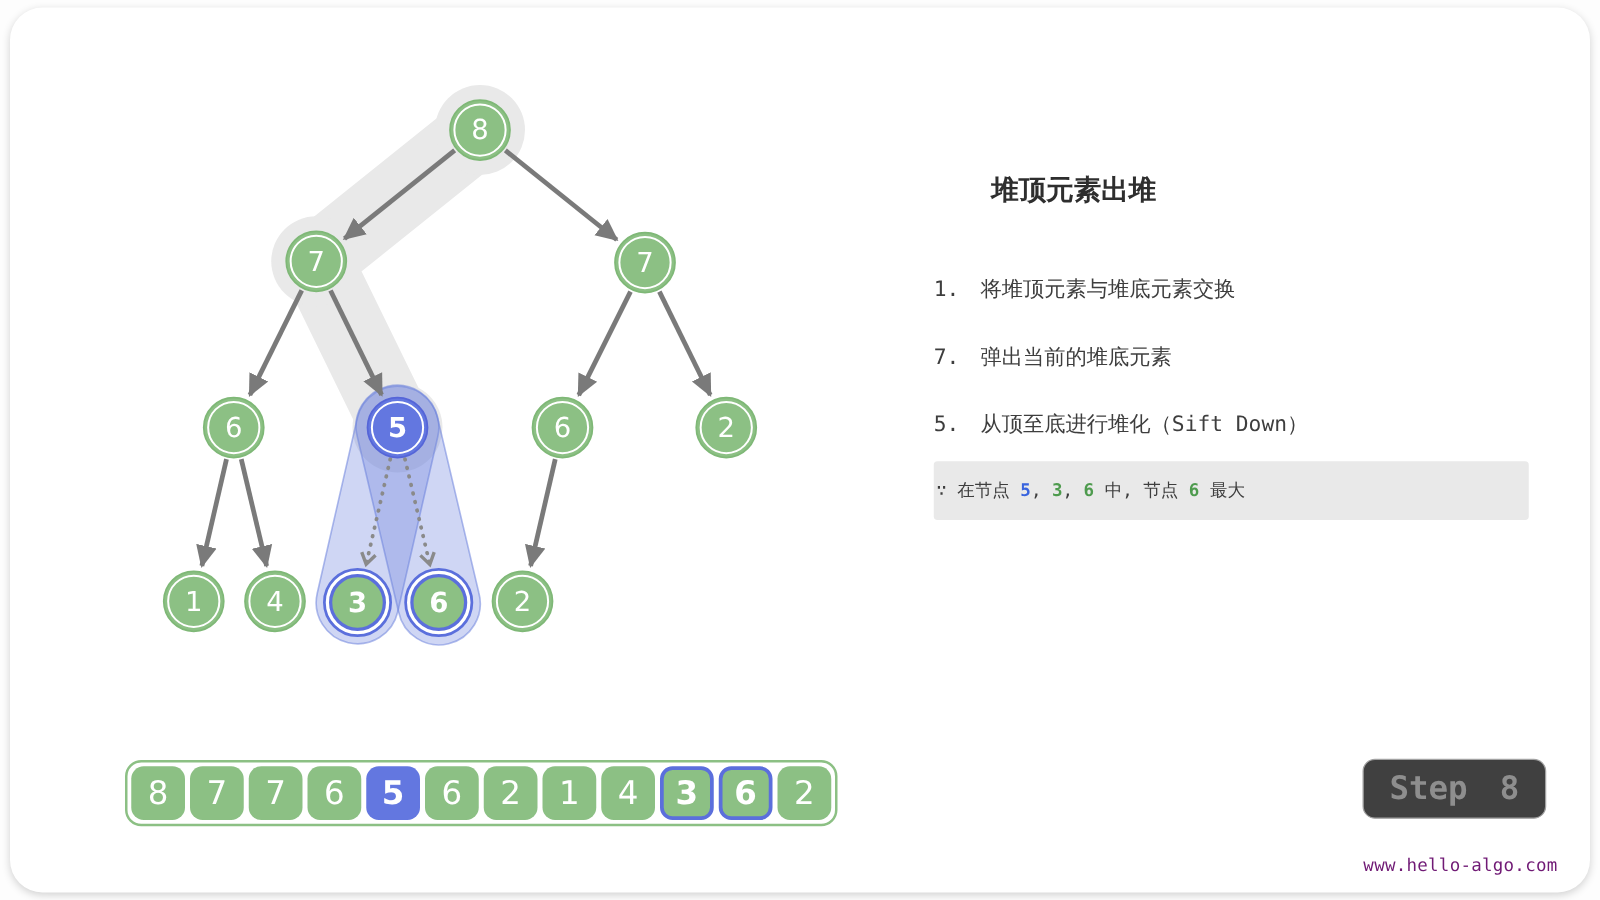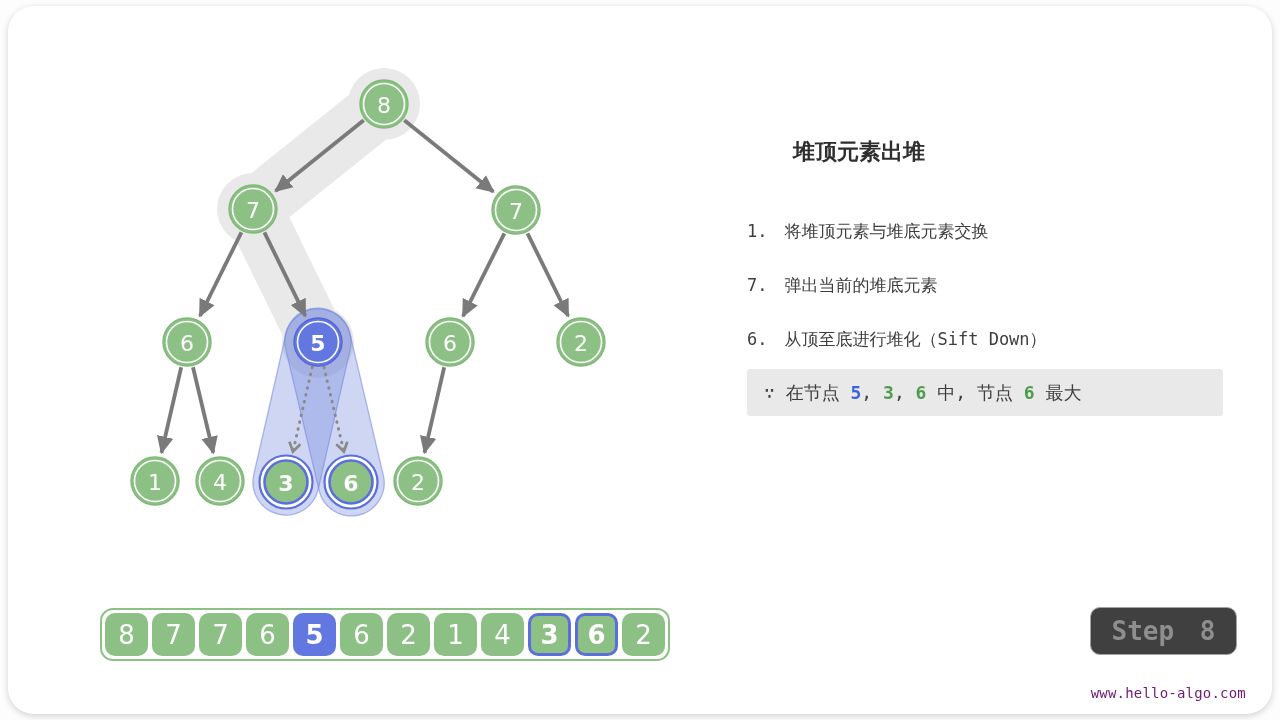--- a/index.html
+++ b/index.html
@@ -6,21 +6,21 @@
     font-family:"DejaVu Sans",sans-serif;}
   .card{position:absolute;left:8px;top:6px;width:1264px;height:708px;background:#ffffff;
     border-radius:26px;box-shadow:0 2px 7px rgba(0,0,0,0.18);}
   #tree-svg{position:absolute;left:0;top:0;}
   .panel-title{position:absolute;left:737px;top:131px;font-size:22px;font-weight:bold;color:#2e2e2e;
     font-family:"DejaVu Sans",sans-serif;margin-left:48px;}
   .step-line{position:absolute;left:739px;font-size:17px;color:#3e3e3e;white-space:pre;
     font-family:"DejaVu Sans Mono","DejaVu Sans",sans-serif;}
   #step-1{top:214px;} #step-2{top:268px;} #step-3{top:322px;}
   .note-box{position:absolute;left:739px;top:363px;width:476px;height:47px;border-radius:3px;
-    display:flex;align-items:center;padding-left:17px;box-sizing:border-box;font-size:18px;
+    display:flex;align-items:center;padding-left:2px;box-sizing:border-box;font-size:14px;
     color:#3e3e3e;white-space:pre;font-family:"DejaVu Sans Mono","DejaVu Sans",sans-serif;}
   .array-box{position:absolute;left:92px;top:602px;display:inline-flex;gap:4px;padding:3px;
     border-radius:13px;border:2px solid #8CC084;background:#fff;}
   .array-cell{width:43px;height:43px;box-sizing:border-box;border-radius:10px;color:#fff;
     font-size:26px;display:flex;align-items:center;justify-content:center;
     font-family:"DejaVu Sans",sans-serif;}
   .step-badge{position:absolute;left:1082px;top:601px;width:147px;height:48px;box-sizing:border-box;
     border:1.5px solid #a2a2a2;border-radius:10px;background:#404040;display:flex;align-items:center;
     justify-content:center;font-family:"DejaVu Sans Mono","Liberation Mono",monospace;
     font-weight:bold;font-size:26px;color:#8e8e8e;word-spacing:10px;}
@@ -119,21 +119,21 @@
         <circle cx="410" cy="475" r="24" fill="#8CC084" stroke="#7FB877" stroke-width="1.4"></circle>
         <circle cx="410" cy="475" r="20.5" fill="none" stroke="#fff" stroke-width="1.6"></circle>
         <text x="410" y="476" text-anchor="middle" dominant-baseline="central" fill="#fff" font-size="22" font-weight="400" font-family="&quot;DejaVu Sans&quot;, sans-serif">2</text>
       </g>
     </svg>
 
   <div class="panel-title">堆顶元素出堆</div>
 
   <div id="step-1" class="step-line">1.　将堆顶元素与堆底元素交换</div>
   <div id="step-2" class="step-line">7.　弹出当前的堆底元素</div>
-  <div id="step-3" class="step-line">6.　从顶至底进行堆化（Sift Down）</div>
+  <div id="step-3" class="step-line">5.　从顶至底进行堆化（Sift Down）</div>
 
   <div class="note-box" id="note-box" style="background: rgb(233, 233, 233);"><span>∵ 在节点 </span><span style="font-weight: bold; color: rgb(57, 100, 222);">5</span><span>, </span><span style="font-weight: bold; color: rgb(78, 155, 78);">3</span><span>, </span><span style="font-weight: bold; color: rgb(78, 155, 78);">6</span><span> 中, 节点 </span><span style="font-weight: bold; color: rgb(78, 155, 78);">6</span><span> 最大</span></div>
 
   <div class="array-box" id="array-box">
       <div class="array-cell" style="background: rgb(140, 192, 132);">8</div>
       <div class="array-cell" style="background: rgb(140, 192, 132);">7</div>
       <div class="array-cell" style="background: rgb(140, 192, 132);">7</div>
       <div class="array-cell" style="background: rgb(140, 192, 132);">6</div>
       <div class="array-cell" style="background: rgb(99, 119, 224); font-weight: bold;">5</div>
       <div class="array-cell" style="background: rgb(140, 192, 132);">6</div>

